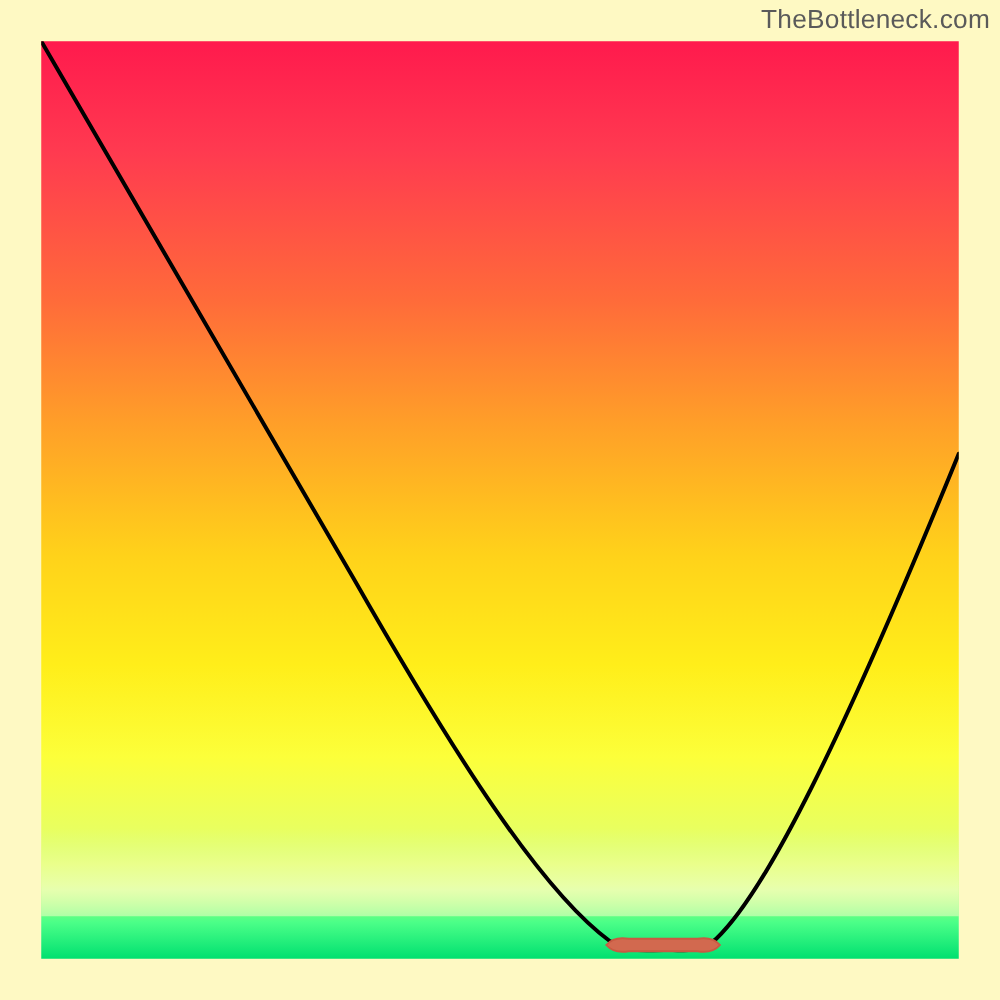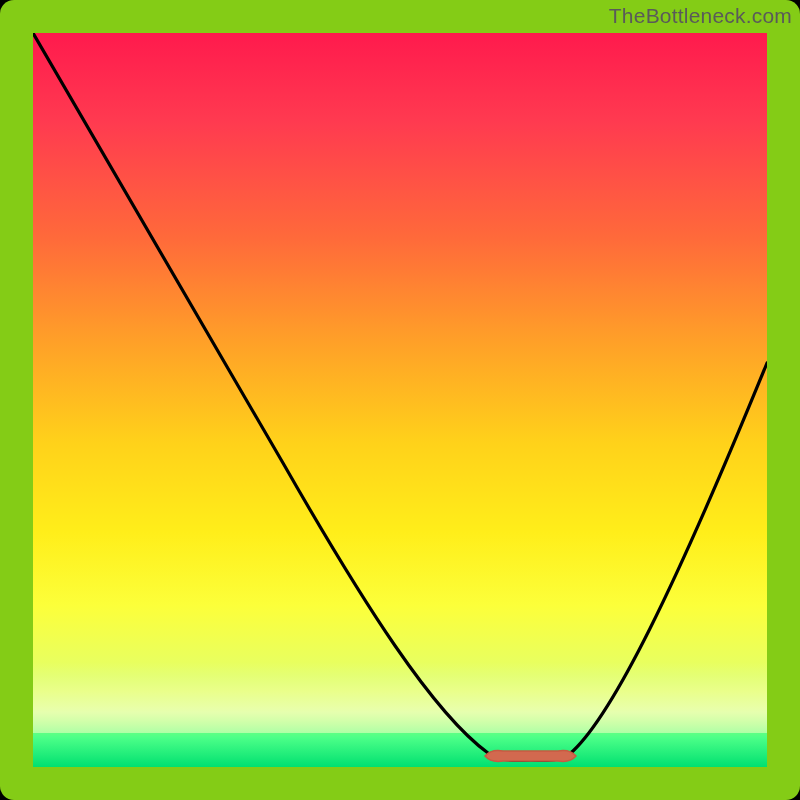--- a/index.html
+++ b/index.html
@@ -8,22 +8,21 @@
     width: 800px;
     height: 800px;
     overflow: hidden;
     background: #000;
     font-family: Arial, Helvetica, sans-serif;
   }
   .frame {
     position: relative;
     width: 800px;
     height: 800px;
-    background: #84cc16;
-    border-radius: 14px;
+    background: #fef9c3;
   }
   .plot-area {
     position: absolute;
     left: 33px;
     top: 33px;
     width: 734px;
     height: 734px;
     background: linear-gradient(to bottom,
       #ff1a4d 0%,
       #ff3a50 12%,

